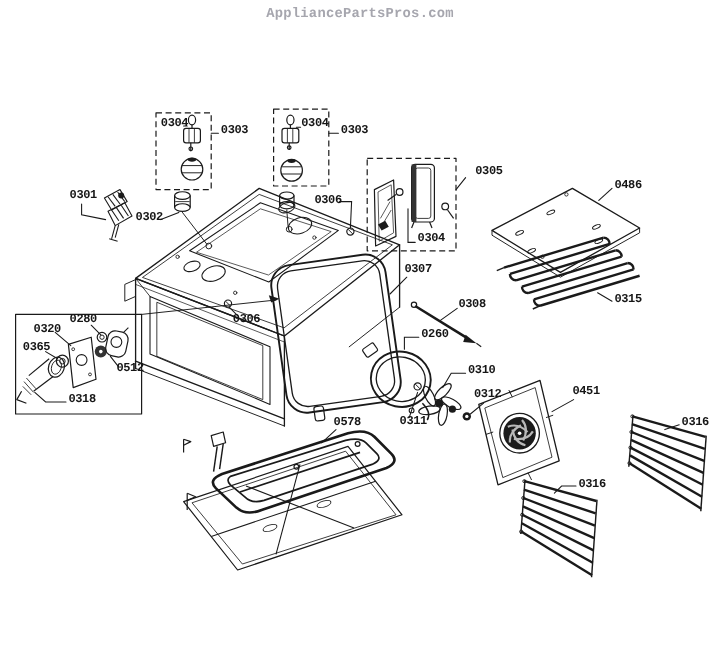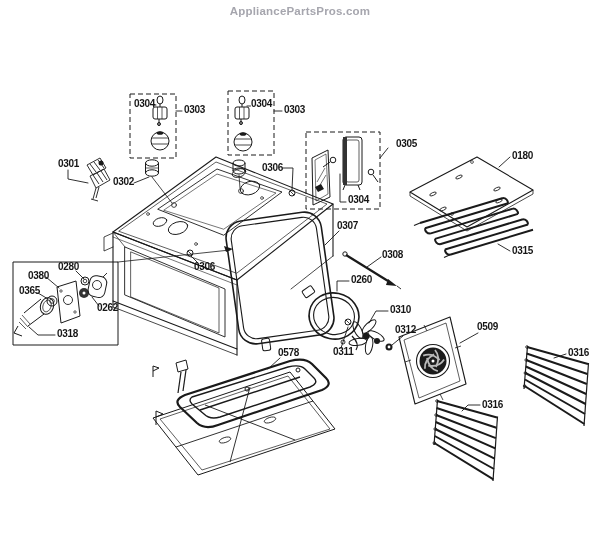--- a/index.html
+++ b/index.html
@@ -1,18 +1,18 @@
 <!DOCTYPE html>
 <html><head>
 <meta charset="utf-8">
 <style>
   html,body{margin:0;padding:0;background:#ffffff;}
   .stage{
     position:relative;width:600px;height:541px;background:#ffffff;overflow:hidden;
-    font-family:Liberation Sans, sans-serif;
+    font-family:Liberation Mono, monospace;
   }
   .watermark{
     position:absolute;top:5px;left:0;width:100%;text-align:center;
     font-size:11.5px;font-weight:700;letter-spacing:.2px;color:#a6a6ae;
   }
   .lineart{position:absolute;left:0;top:0;}
   .callout{
     position:absolute;font-size:10px;font-weight:700;letter-spacing:-0.3px;
     color:#161616;white-space:nowrap;line-height:10px;
   }
@@ -369,26 +369,26 @@
     <div class="callout" style="left:396px;top:139px">0305</div>
     <div class="callout" style="left:348px;top:195px">0304</div>
     <div class="callout" style="left:262px;top:163px">0306</div>
     <div class="callout" style="left:194px;top:262px">0306</div>
     <div class="callout" style="left:337px;top:221px">0307</div>
     <div class="callout" style="left:382px;top:250px">0308</div>
     <div class="callout" style="left:351px;top:275px">0260</div>
     <div class="callout" style="left:390px;top:305px">0310</div>
     <div class="callout" style="left:333px;top:347px">0311</div>
     <div class="callout" style="left:395px;top:325px">0312</div>
-    <div class="callout" style="left:477px;top:322px">0509</div>
-    <div class="callout" style="left:512px;top:151px">0180</div>
+    <div class="callout" style="left:477px;top:322px">0451</div>
+    <div class="callout" style="left:512px;top:151px">0486</div>
     <div class="callout" style="left:512px;top:246px">0315</div>
     <div class="callout" style="left:568px;top:348px">0316</div>
     <div class="callout" style="left:482px;top:400px">0316</div>
     <div class="callout" style="left:278px;top:348px">0578</div>
     <div class="callout" style="left:57px;top:329px">0318</div>
     <div class="callout" style="left:19px;top:286px">0365</div>
-    <div class="callout" style="left:28px;top:271px">0380</div>
+    <div class="callout" style="left:28px;top:271px">0320</div>
     <div class="callout" style="left:58px;top:262px">0280</div>
-    <div class="callout" style="left:97px;top:303px">0262</div>
+    <div class="callout" style="left:97px;top:303px">0512</div>
   </div>
 
 </div>
 
 </body></html>

